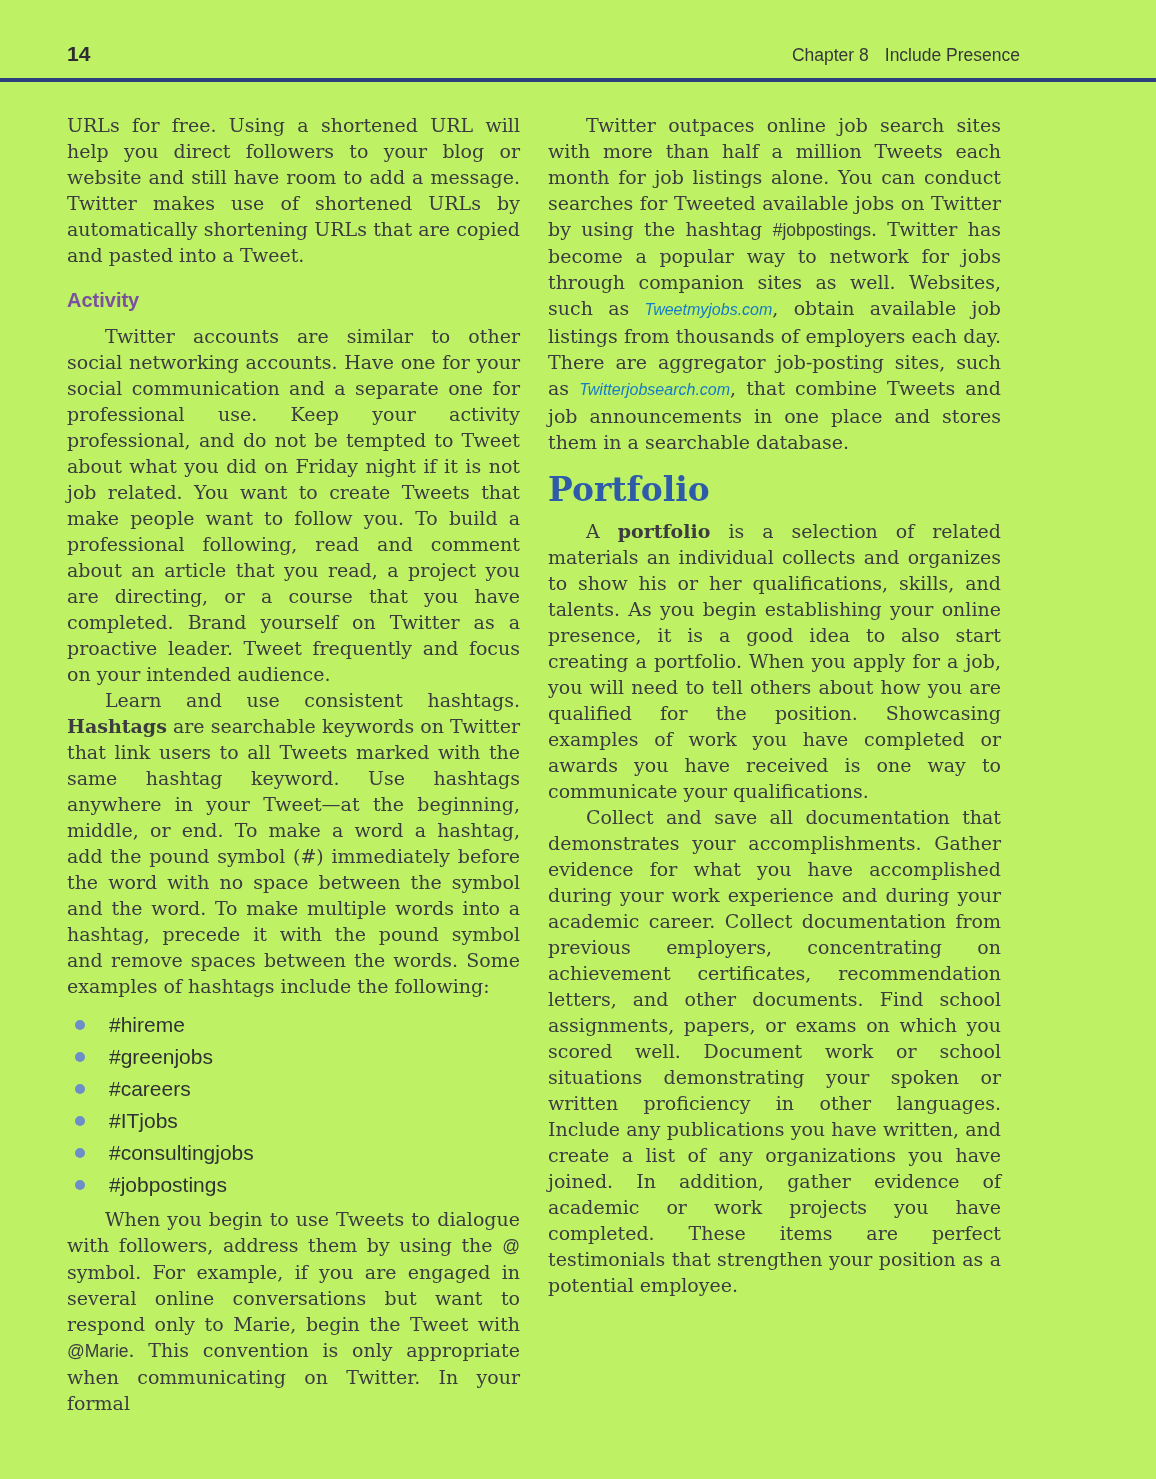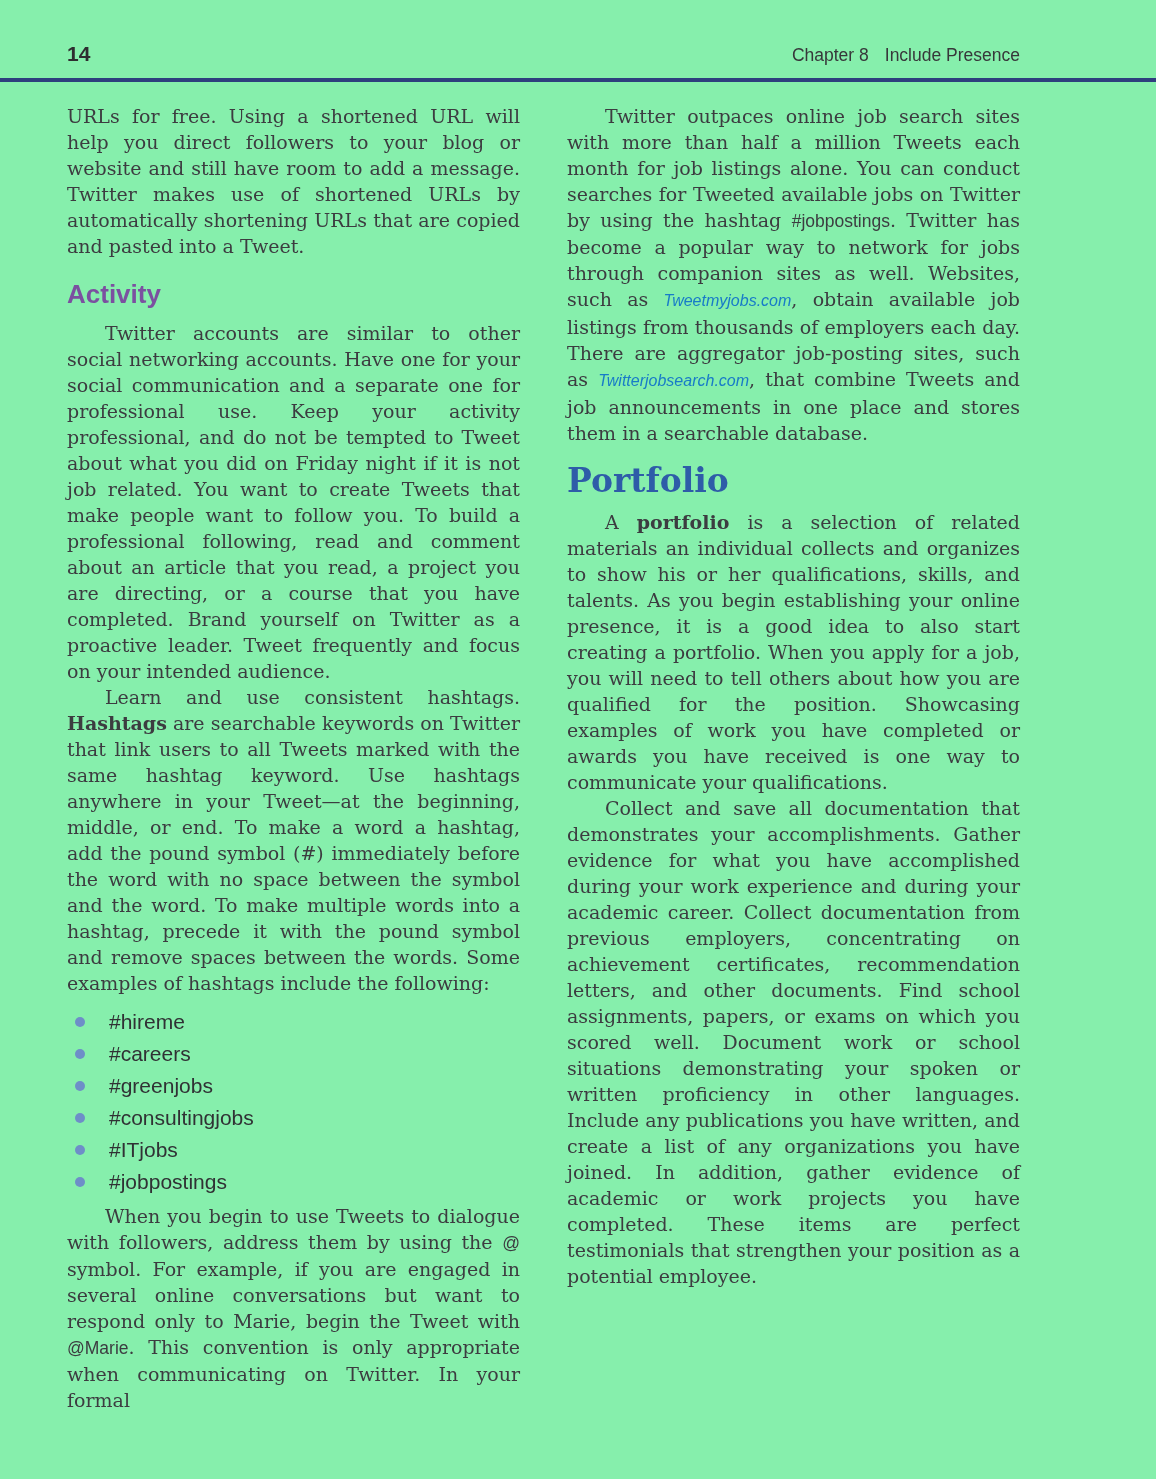--- a/index.html
+++ b/index.html
@@ -1,21 +1,21 @@
 <!DOCTYPE html>
 <html><head>
 <meta charset="utf-8">
 <style>
   * { box-sizing: border-box; }
   html, body { margin: 0; padding: 0; background: #ffffff; }
   .page {
     position: relative;
     width: 1156px;
     height: 1479px;
-    background: #86efac;
+    background: #bef264;
     overflow: hidden;
     font-family: "DejaVu Serif", serif;
   }
   
   .running-header {
     display: flex;
     justify-content: space-between;
     align-items: baseline;
     padding: 42px 136px 0 67px;
   }
@@ -34,40 +34,41 @@
   .rule {
     height: 4px;
     background: #4c6fba;
     border-top: 2px solid #2e3f7e;
     border-bottom: 2px solid #2e3f7e;
     margin-top: 12px;
   }
   
   .columns {
     display: flex;
-    gap: 47px;
+    gap: 28px;
     padding: 21px 89px 0 67px;
+    margin-top: 9px;
   }
   .col { width: 453px; flex: none; }
   .body-para {
     margin: 0;
     font-size: 19px;
     line-height: 26px;
     color: #3c3c40;
     text-align: justify;
     hyphens: none;
   }
   .indent { text-indent: 38px; }
   .b { font-weight: 700; }
   .s { font-family: "Liberation Sans", sans-serif; font-size: 17.5px; }
   .l { font-family: "Liberation Sans", sans-serif; font-size: 16px; color: #187bc8; font-style: italic; }
   .activity-heading {
     font-family: "Liberation Sans", sans-serif;
     font-weight: 700;
-    font-size: 26px;
+    font-size: 20px;
     line-height: 1;
     color: #7b50a0;
     margin: 22px 0 13px 0;
   }
   .portfolio-heading {
     font-family: "DejaVu Serif", serif;
     font-weight: 700;
     font-size: 33px;
     line-height: 1.1;
     color: #2e5ca8;
@@ -116,33 +117,33 @@
       <h2 class="activity-heading">Activity</h2>
       <p class="body-para indent">Twitter accounts are similar to other social networking accounts. Have one for your social communication and a separate one for professional use. Keep your activity professional, and do not be tempted to Tweet about what you did on Friday night if it is not job related. You want to create Tweets that make people want to follow you. To build a professional following, read and comment about an article that you read, a project you are directing, or a course that you have completed. Brand yourself on Twitter as a proactive leader. Tweet frequently and focus on your intended audience.</p>
       <p class="body-para indent"><span>Learn and use consistent hashtags. </span><span class="b">Hashtags</span><span> are searchable keywords on Twitter that link users to all Tweets marked with the same hashtag keyword. Use hashtags anywhere in your Tweet—at the beginning, middle, or end. To make a word a hashtag, add the pound symbol (#) immediately before the word with no space between the symbol and the word. To make multiple words into a hashtag, precede it with the pound symbol and remove spaces between the words. Some examples of hashtags include the following:</span></p>
       <ul class="hashtag-list">
         <li>
             <span class="dot"></span>
             <span class="tag">#hireme</span>
           </li>
         <li>
             <span class="dot"></span>
+            <span class="tag">#greenjobs</span>
+          </li>
+        <li>
+            <span class="dot"></span>
             <span class="tag">#careers</span>
           </li>
         <li>
             <span class="dot"></span>
-            <span class="tag">#greenjobs</span>
+            <span class="tag">#ITjobs</span>
           </li>
         <li>
             <span class="dot"></span>
             <span class="tag">#consultingjobs</span>
-          </li>
-        <li>
-            <span class="dot"></span>
-            <span class="tag">#ITjobs</span>
           </li>
         <li>
             <span class="dot"></span>
             <span class="tag">#jobpostings</span>
           </li>
       </ul>
       <p class="body-para indent"><span>When you begin to use Tweets to dialogue with followers, address them by using the </span><span class="s">@</span><span> symbol. For example, if you are engaged in several online conversations but want to respond only to Marie, begin the Tweet with </span><span class="s">@Marie</span><span>. This convention is only appropriate when communicating on Twitter. In your formal</span></p>
     </section>
 
     <section class="col">

